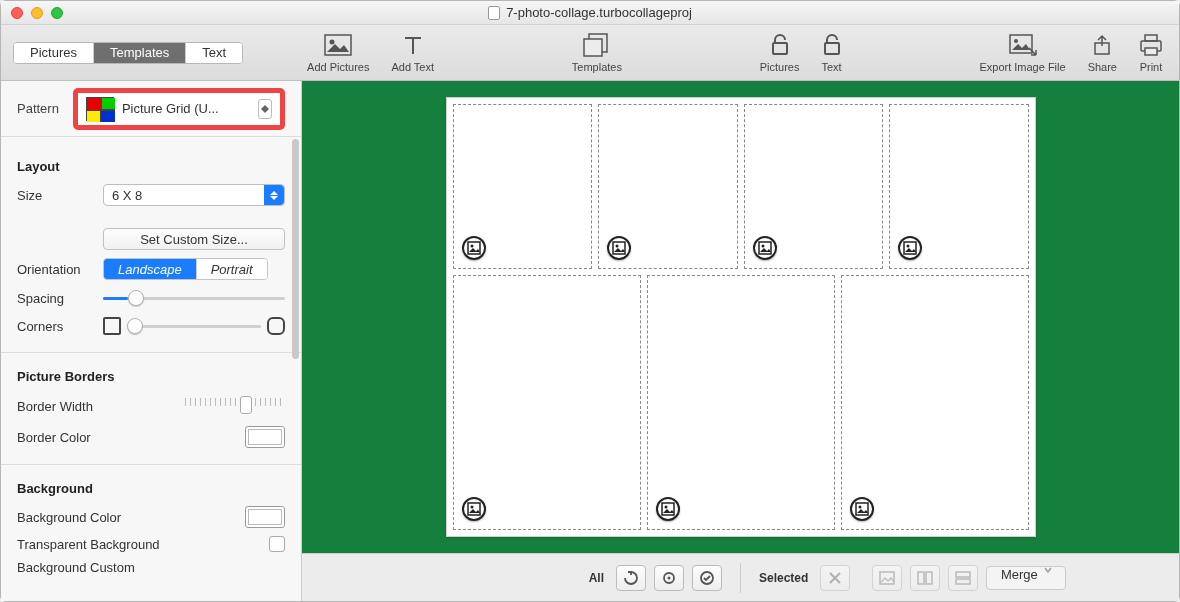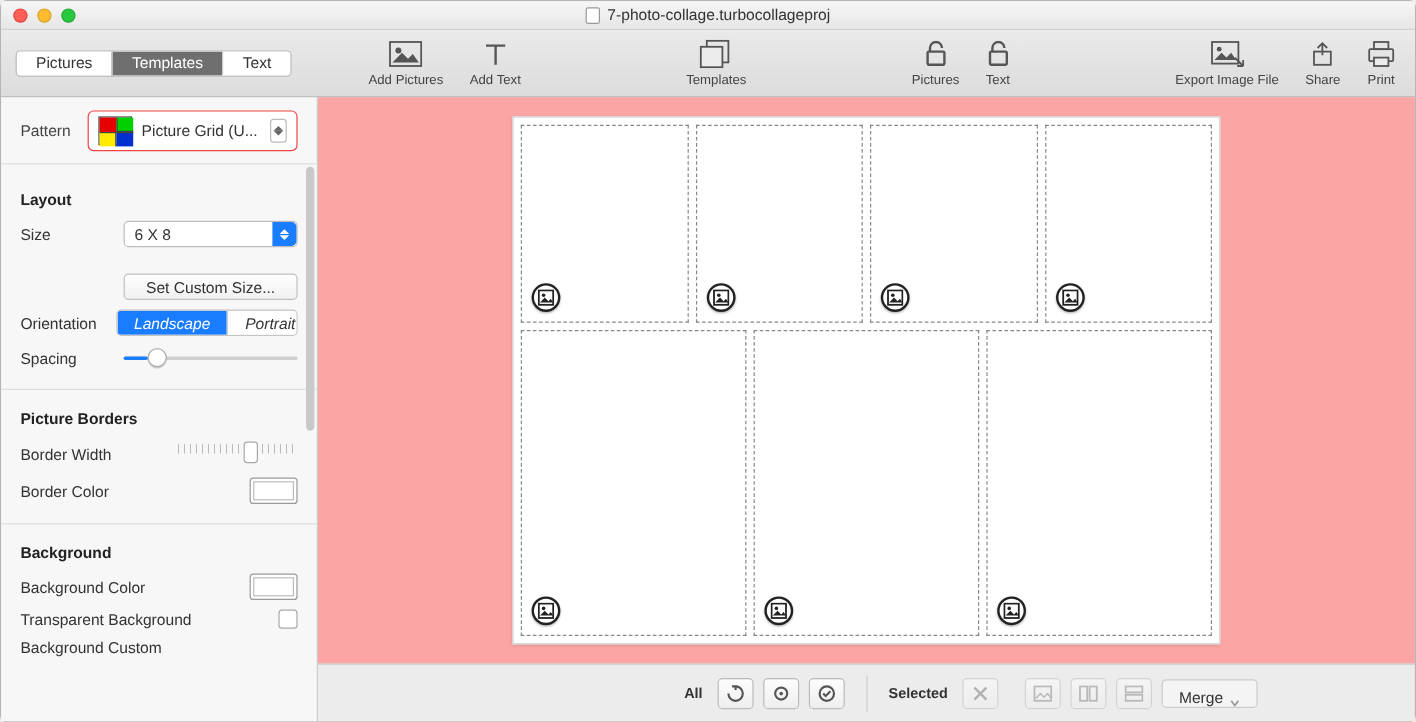--- a/index.html
+++ b/index.html
@@ -17,24 +17,24 @@
 .seg{display:flex;border:1px solid #b7b7b7;border-radius:4px;overflow:hidden;background:#fff;height:22px;}
 .seg-btn{padding:0 16px;display:flex;align-items:center;justify-content:center;background:#fff;border:none;cursor:pointer;}
 .seg-btn+.seg-btn{border-left:1px solid #ccc;}
 .seg-btn.active{background:#6f6f6f;color:#fff;}
 .tool-group{display:flex;gap:14px;align-items:flex-end;}
 .tool-btn{display:flex;flex-direction:column;align-items:center;gap:4px;cursor:pointer;padding:2px 4px;}
 .tool-btn .lbl{font-size:11px;color:#444;}
 .icon-box{height:24px;display:flex;align-items:center;justify-content:center;}
 .spacer{flex:1;}
 .content{flex:1;display:flex;min-height:0;}
-.sidebar{width:264px;background:#f7f7f7;border-right:1px solid #ccc;display:flex;flex-direction:column;}
+.sidebar{width:301px;background:#f7f7f7;border-right:1px solid #ccc;display:flex;flex-direction:column;}
 .pattern-row{height:56px;border-bottom:1px solid #ddd;display:flex;align-items:center;padding:0 16px;gap:14px;}
 .pattern-row label{font-size:13px;color:#444;}
-.combo{flex:1;height:34px;border:1px solid #ef4444;border-radius:5px;background:#fff;display:flex;align-items:center;padding:16px 8px;gap:8px;cursor:pointer;position:relative;}
+.combo{flex:1;height:34px;border:5px solid #ef4444;border-radius:5px;background:#fff;display:flex;align-items:center;padding:16px 8px;gap:8px;cursor:pointer;position:relative;}
 .mosaic{width:28px;height:24px;display:grid;grid-template-columns:14px 14px;grid-template-rows:12px 12px;border:1px solid #444;}
 .mosaic div:nth-child(1){background:#e60000;}
 .mosaic div:nth-child(2){background:#00d000;border-left:1px solid #444;border-bottom:1px solid #444;}
 .mosaic div:nth-child(3){background:#ffea00;border-top:1px solid #444;border-right:1px solid #444;grid-column:1;grid-row:2;}
 .mosaic div:nth-child(4){background:#0030d0;grid-column:2;grid-row:2;border-top:1px solid #444;}
 .updown{width:14px;height:20px;border:1px solid #bbb;border-radius:3px;display:flex;flex-direction:column;margin-left:auto;}
 .updown::before,.updown::after{content:"";flex:1;display:block;}
 .updown::before{border-bottom:4px solid #666;border-left:4px solid transparent;border-right:4px solid transparent;margin:2px auto 0;width:0;height:0;}
 .updown::after{border-top:4px solid #666;border-left:4px solid transparent;border-right:4px solid transparent;margin:0 auto 2px;width:0;height:0;}
 .scroll-area{flex:1;overflow-y:auto;padding:12px 16px 20px;position:relative;}
@@ -58,35 +58,35 @@
 .sq{width:18px;height:18px;border:2px solid #444;border-radius:2px;}
 .sq.round{border-radius:6px;}
 .divider{height:1px;background:#ddd;margin:16px -16px;}
 .tick-slider{flex:1;position:relative;height:24px;}
 .tick-slider .ticks{position:absolute;top:4px;left:0;right:0;height:8px;background:repeating-linear-gradient(90deg,#bbb 0,#bbb 1px,transparent 1px,transparent 5px);}
 .tick-slider .thumb2{position:absolute;top:2px;width:12px;height:18px;background:#fff;border:1px solid #aaa;border-radius:3px;}
 .swatch{width:40px;height:22px;border:1px solid #9a9a9a;border-radius:3px;background:#fff;padding:2px;cursor:pointer;}
 .swatch-in{width:100%;height:100%;border:1px solid #bbb;background:#fff;}
 .check{width:16px;height:16px;border:1px solid #aaa;border-radius:3px;background:#fff;cursor:pointer;}
 .sidebar-scrollbar{position:absolute;right:2px;top:2px;width:7px;height:220px;background:#c9c9c9;border-radius:4px;}
-.canvas-area{flex:1;position:relative;background:#fca5a5;display:flex;flex-direction:column;}
+.canvas-area{flex:1;position:relative;background:#15803d;display:flex;flex-direction:column;}
 .canvas-center{flex:1;display:flex;align-items:center;justify-content:center;}
 .collage{width:590px;height:440px;background:#fff;border:1px solid #d0d0d0;box-shadow:0 1px 3px rgba(0,0,0,0.15);padding:6px;display:flex;flex-direction:column;gap:6px;}
 .collage .crow{display:flex;gap:6px;}
 .cell{border:1px dashed #888;position:relative;background:#fff;}
 .crow.top{height:165px;}
 .crow.top .cell{flex:1;}
 .crow.bot{flex:1;}
 .crow.bot .cell{flex:1;}
 .cell-badge{position:absolute;left:8px;bottom:8px;width:24px;height:24px;border-radius:50%;border:2px solid #222;background:#fff;display:flex;align-items:center;justify-content:center;box-shadow:0 1px 2px rgba(0,0,0,0.3);cursor:pointer;}
 .bottombar{height:48px;border-top:1px solid #ccc;display:flex;align-items:center;padding:0 16px;gap:12px;background:#ececec;}
 .bottombar .group-lbl{font-size:12px;font-weight:600;color:#333;margin-right:4px;}
 .iconbtn{width:30px;height:26px;border:1px solid #bcbcbc;border-radius:4px;background:linear-gradient(#fdfdfd,#eee);display:flex;align-items:center;justify-content:center;cursor:pointer;}
 .iconbtn.ghost{opacity:0.5;cursor:default;}
-.merge{width:80px;height:24px;border:1px solid #ccc;border-radius:4px;background:#f4f4f4;display:flex;align-items:flex-end;justify-content:center;gap:6px;color:#999;}
+.merge{width:80px;height:24px;border:1px solid #ccc;border-radius:4px;background:#f4f4f4;display:flex;align-items:flex-start;justify-content:center;gap:6px;color:#999;}
 .vline{width:1px;height:30px;background:#ccc;margin:0 6px;}
 svg{display:block;}
 </style>
 </head>
 <body>
 
 <div class="window">
 
   <div class="titlebar">
     <div class="traffic">
@@ -247,20 +247,31 @@
 
         <div class="row">
           <label>Spacing</label>
           <div class="slider">
             <div class="track"></div>
             <div class="fill" style="width:14%"></div>
             <div class="thumb" style="left:14%"></div>
           </div>
         </div>
 
+        <div class="row">
+          <label>Corners</label>
+          <div class="corner-icons" style="flex:1">
+            <div class="sq"></div>
+            <div class="slider" style="flex:1">
+              <div class="track"></div>
+              <div class="thumb" style="left:0"></div>
+            </div>
+            <div class="sq round"></div>
+          </div>
+        </div>
 
         <div class="divider"></div>
 
         <div class="section-title">Picture Borders</div>
 
         <div class="row">
           <label style="width:auto;flex:1">Border Width</label>
           <div class="tick-slider" style="max-width:100px">
             <div class="ticks"></div>
             <div class="thumb2" style="left:55%"></div>

